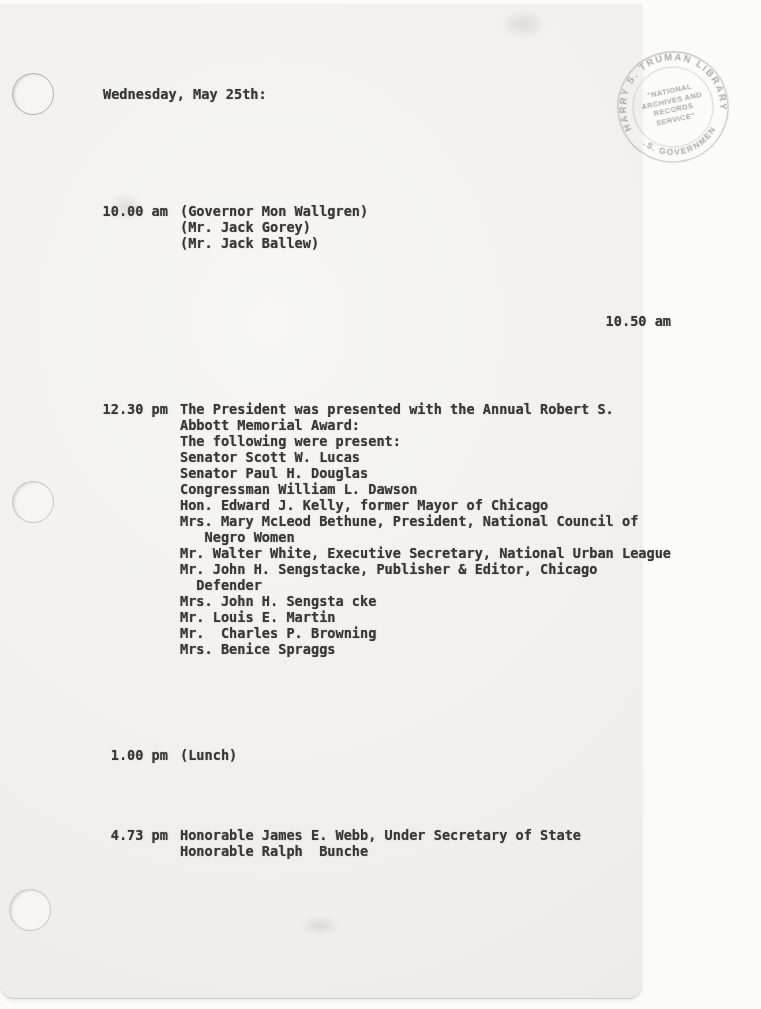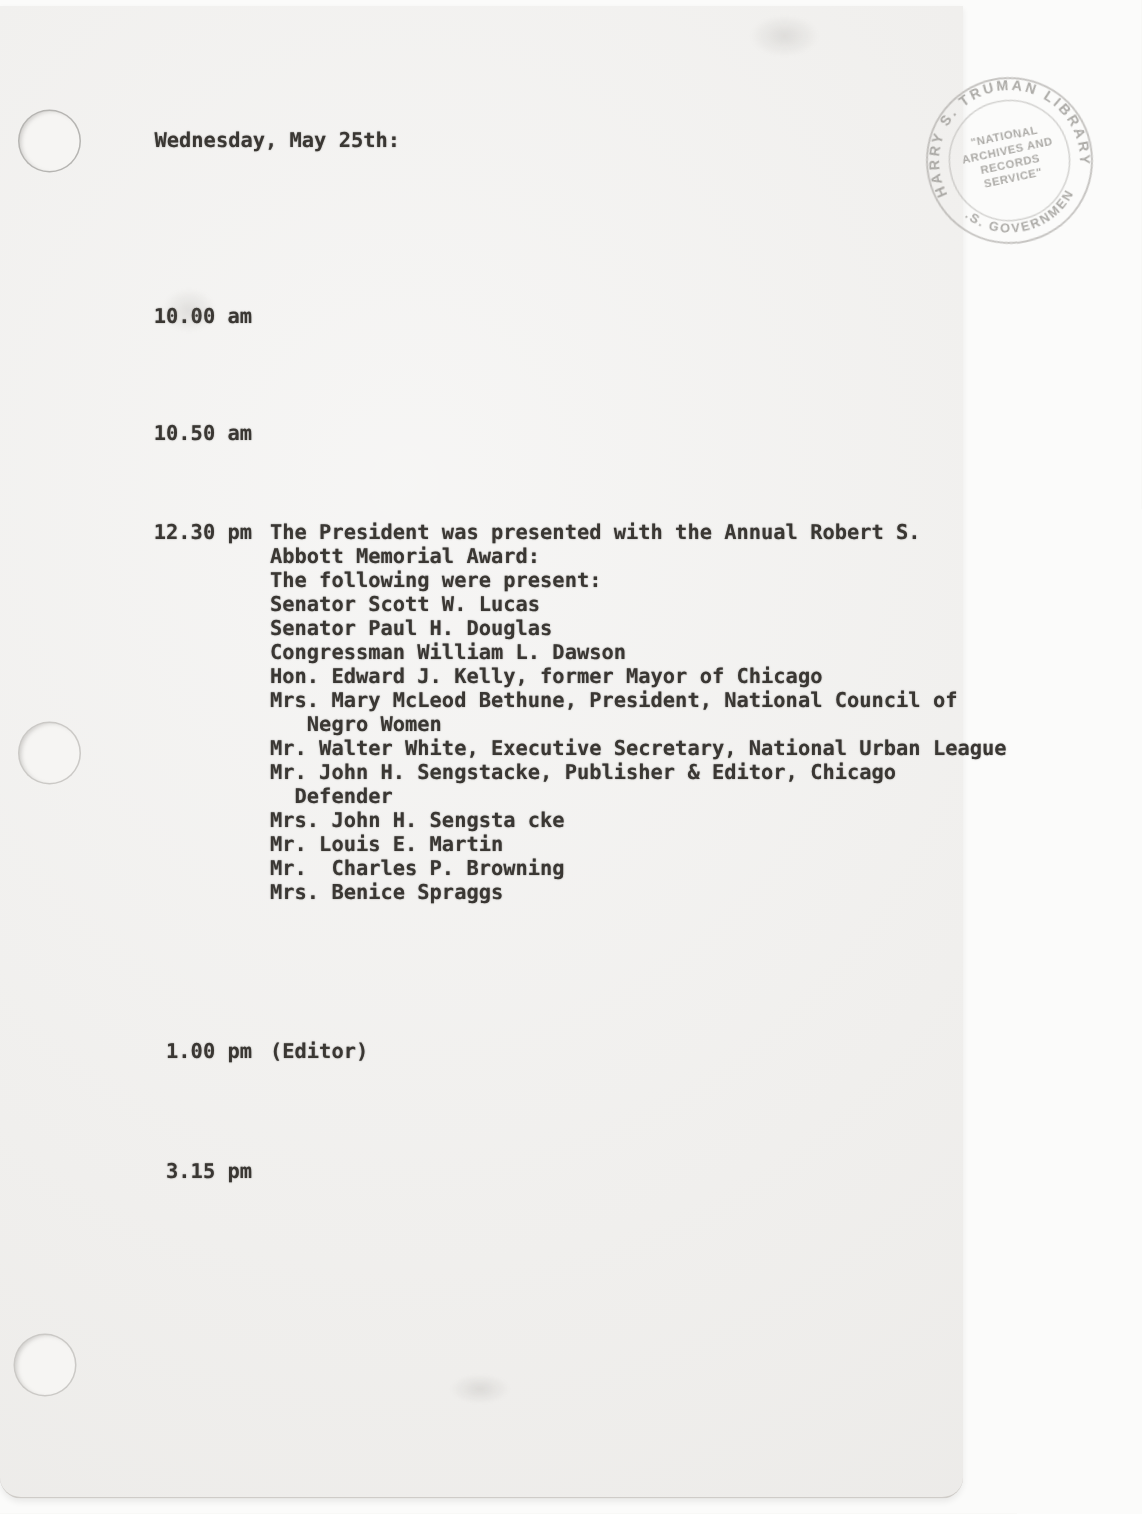--- a/index.html
+++ b/index.html
@@ -47,21 +47,21 @@
   }
   .heading { margin-left: 3px; margin-bottom: 37px; }
   .entry { display: flex; margin-bottom: 16px; }
   .entry .time { flex: none; width: 68px; text-align: right; white-space: pre; }
   .entry .lines {
     margin: 0 0 0 12px;
     font: inherit; line-height: inherit;
     white-space: pre; text-shadow: inherit;
   }
   #entries .entry:nth-of-type(1) { margin-bottom: 14px; }
-  #entries .entry:nth-of-type(2) { margin-bottom: 2px; }
+  #entries .entry:nth-of-type(2) { margin-bottom: 24px; justify-content: flex-end; }
   #entries .entry:nth-of-type(3) { margin-bottom: 26px; }
   #entries .entry:nth-of-type(5) { margin-bottom: 20px; }
 
   
   .stamp {
     position: absolute; left: 593px; top: 40px;
     opacity: 0.85;
   }
   .stamp text, .stamp textPath {
     font-family: "Liberation Sans", sans-serif;
@@ -110,20 +110,23 @@
         <text x="80" y="68" text-anchor="middle" font-size="7.5" letter-spacing="0.4">RECORDS</text>
         <text x="80" y="77.5" text-anchor="middle" font-size="7.5" letter-spacing="0.4">SERVICE"</text>
       </g>
     </svg>
 
     <div class="content">
       <div class="heading">Wednesday, May 25th:</div>
       <div class="entries" id="entries">
   <div class="entry">
     <div class="time">10.00 am</div>
+    <pre class="lines">(Governor Mon Wallgren)
+(Mr. Jack Gorey)
+(Mr. Jack Ballew)</pre>
   </div>
 
   <div class="entry">
     <div class="time">10.50 am</div>
   </div>
 
   <div class="entry">
     <div class="time">12.30 pm</div>
     <pre class="lines">The President was presented with the Annual Robert S.
 Abbott Memorial Award:
@@ -139,25 +142,27 @@
   Defender
 Mrs. John H. Sengsta cke
 Mr. Louis E. Martin
 Mr.  Charles P. Browning
 Mrs. Benice Spraggs</pre>
   </div>
 
 
   <div class="entry">
     <div class="time">1.00 pm</div>
-    <pre class="lines">(Editor)</pre>
+    <pre class="lines">(Lunch)</pre>
   </div>
 
   <div class="entry">
-    <div class="time">3.15 pm</div>
+    <div class="time">4.73 pm</div>
+    <pre class="lines">Honorable James E. Webb, Under Secretary of State
+Honorable Ralph  Bunche</pre>
   </div>
 
   
 
   
 
   
 
   
 </div>

